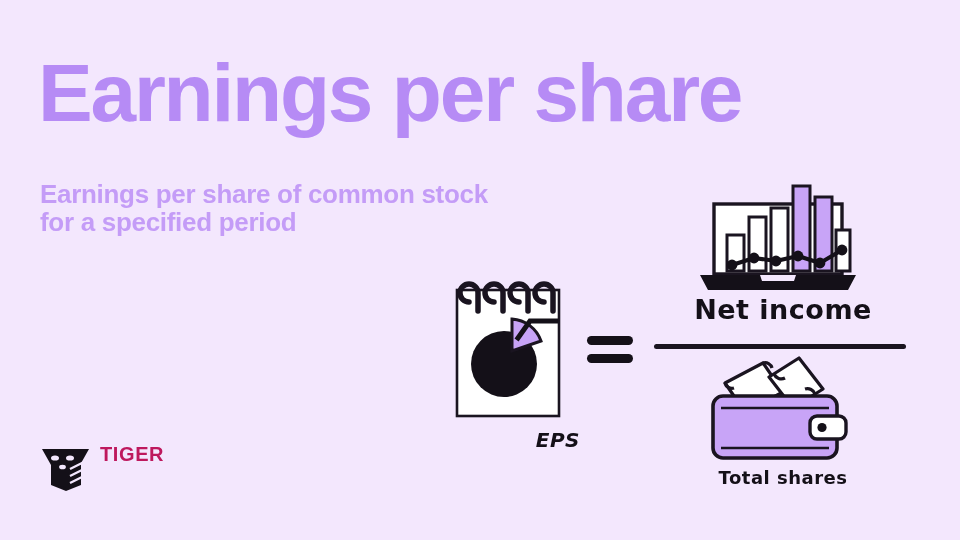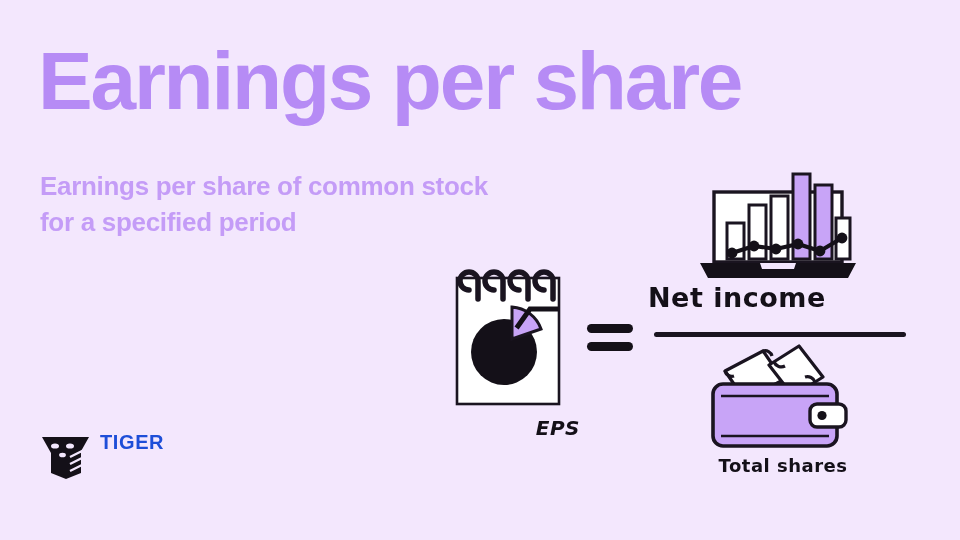--- a/index.html
+++ b/index.html
@@ -2,48 +2,48 @@
 <html><head>
 <meta charset="utf-8">
 <style>
   html,body{margin:0;padding:0;}
   body{
     width:960px;height:540px;overflow:hidden;
     background:#f3e7fd;
     font-family:"Liberation Sans", sans-serif;
     position:relative;
   }
-  #stage{position:absolute;left:0;top:0;width:960px;height:472px;}
+  #stage{position:absolute;left:0;top:12px;width:960px;height:472px;}
 
   
   .title{
     position:absolute;left:38px;top:38px;width:880px;
     font-family:"Liberation Sans", sans-serif;
     font-size:82px;line-height:86px;font-weight:bold;
     letter-spacing:-2.2px;
     color:#b68bf5;
     white-space:nowrap;
   }
   .subtitle{
     position:absolute;left:40px;top:168px;width:470px;
     font-family:"Liberation Sans", sans-serif;
-    font-size:26px;line-height:36px;font-weight:bold;
+    font-size:26px;line-height:28px;font-weight:bold;
     letter-spacing:-0.3px;
     color:#c49cf7;
   }
 
   
   .logo{position:absolute;left:40px;top:430px;width:170px;height:58px;}
   .logo-mark{position:absolute;left:0;top:3px;width:52px;height:48px;}
   .logo-text{
     position:absolute;left:60px;top:0px;
     font-family:"Liberation Sans", sans-serif;
     font-size:20px;line-height:25px;font-weight:bold;
     letter-spacing:0.6px;
-    color:#1d4ed8;
+    color:#be185d;
   }
 
   
   .eps-block{position:absolute;left:440px;top:258px;width:140px;height:200px;}
   .notepad{position:absolute;left:12px;top:6px;width:112px;height:148px;}
   .eps-label{
     position:absolute;left:0;top:158px;width:140px;text-align:right;
     font-family:"DejaVu Sans", sans-serif;
     font-size:20px;font-weight:bold;font-style:italic;
     letter-spacing:0.5px;
@@ -52,21 +52,21 @@
 
   .equals{position:absolute;left:583px;top:318px;width:54px;height:40px;}
 
   .fraction{position:absolute;left:648px;top:170px;width:270px;height:330px;}
   .frac-bar{
     position:absolute;left:6px;top:162px;width:252px;height:5px;
     background:#1a1420;border-radius:3px;
   }
   .laptop{position:absolute;left:48px;top:0px;width:164px;height:112px;}
   .numer-label{
-    position:absolute;left:0;top:112px;width:270px;text-align:left;
+    position:absolute;left:0;top:112px;width:270px;text-align:center;
     font-family:"DejaVu Sans", sans-serif;
     font-size:27px;font-weight:bold;
     letter-spacing:0.5px;
     color:#141018;
   }
   .wallet{position:absolute;left:55px;top:174px;width:150px;height:106px;}
   .denom-label{
     position:absolute;left:0;top:285px;width:270px;text-align:center;
     font-family:"DejaVu Sans", sans-serif;
     font-size:18px;font-weight:bold;

